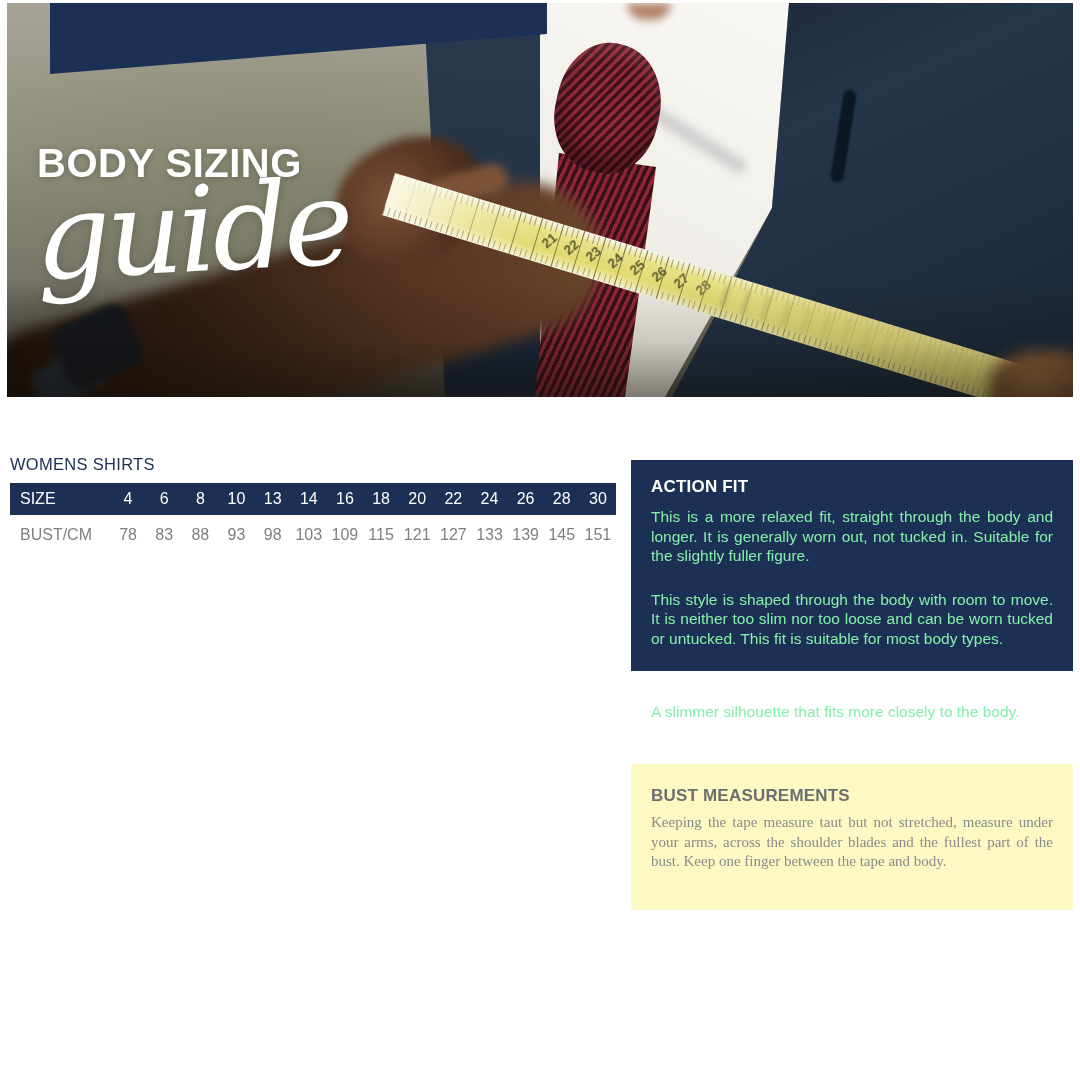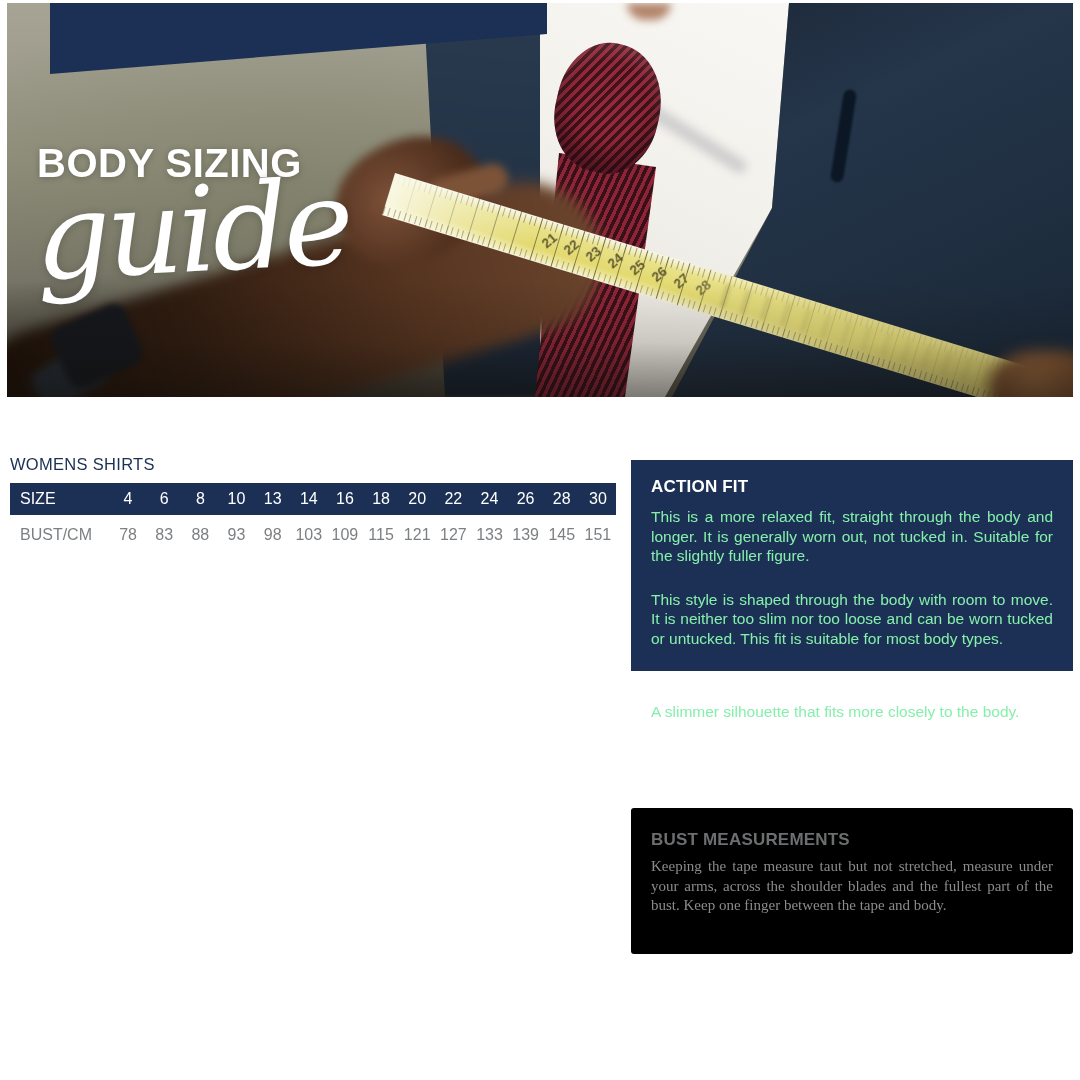--- a/index.html
+++ b/index.html
@@ -83,21 +83,21 @@
   .tbl-lbl{width:90px;padding-left:10px;}
   .tbl-c{flex:1;text-align:center;}
 
   
   #fit-panel{position:absolute;left:631px;top:460px;width:442px;height:211px;background:#1b3054;
      box-sizing:border-box;padding:17px 20px;}
   .fit-section{margin-bottom:24px;}
   .fit-heading{color:#ffffff;font-size:17px;font-weight:bold;letter-spacing:.2px;}
   .fit-body{color:#86efac;font-size:15.5px;line-height:19.5px;text-align:justify;margin-top:10px;}
 
-  #measure-panel{position:absolute;left:631px;top:808px;width:442px;height:146px;background:#000000;
+  #measure-panel{position:absolute;left:631px;top:764px;width:442px;height:146px;background:#fef9c3;
      border-radius:3px;box-sizing:border-box;padding:22px 20px;}
   .measure-heading{color:#6c6e70;font-size:17px;font-weight:bold;letter-spacing:.2px;}
   .measure-body{color:#898b8d;font-size:15px;line-height:19.5px;text-align:justify;margin-top:7px;font-family:Liberation Serif, serif;}
 </style>
 </head>
 <body>
 
 <div id="page">
 
   <div id="hero">

